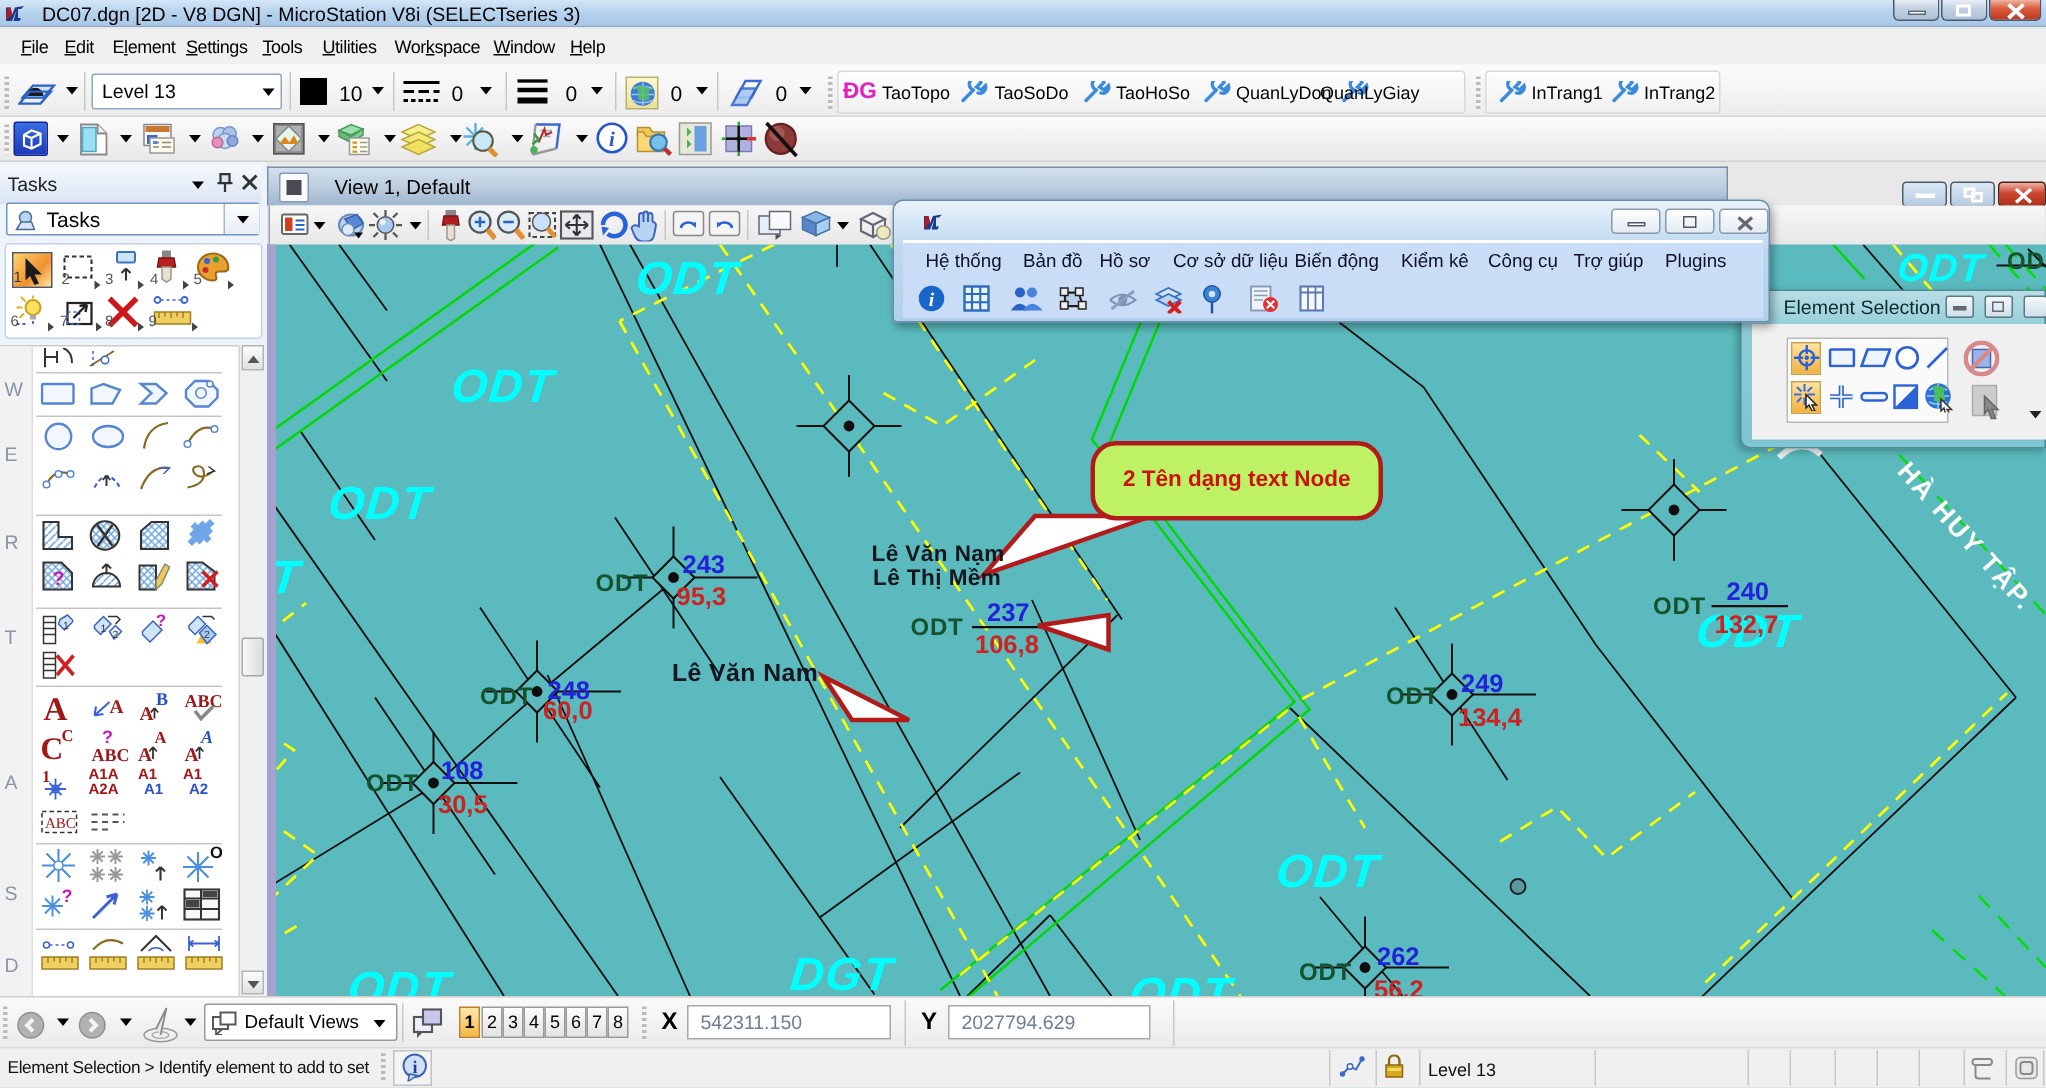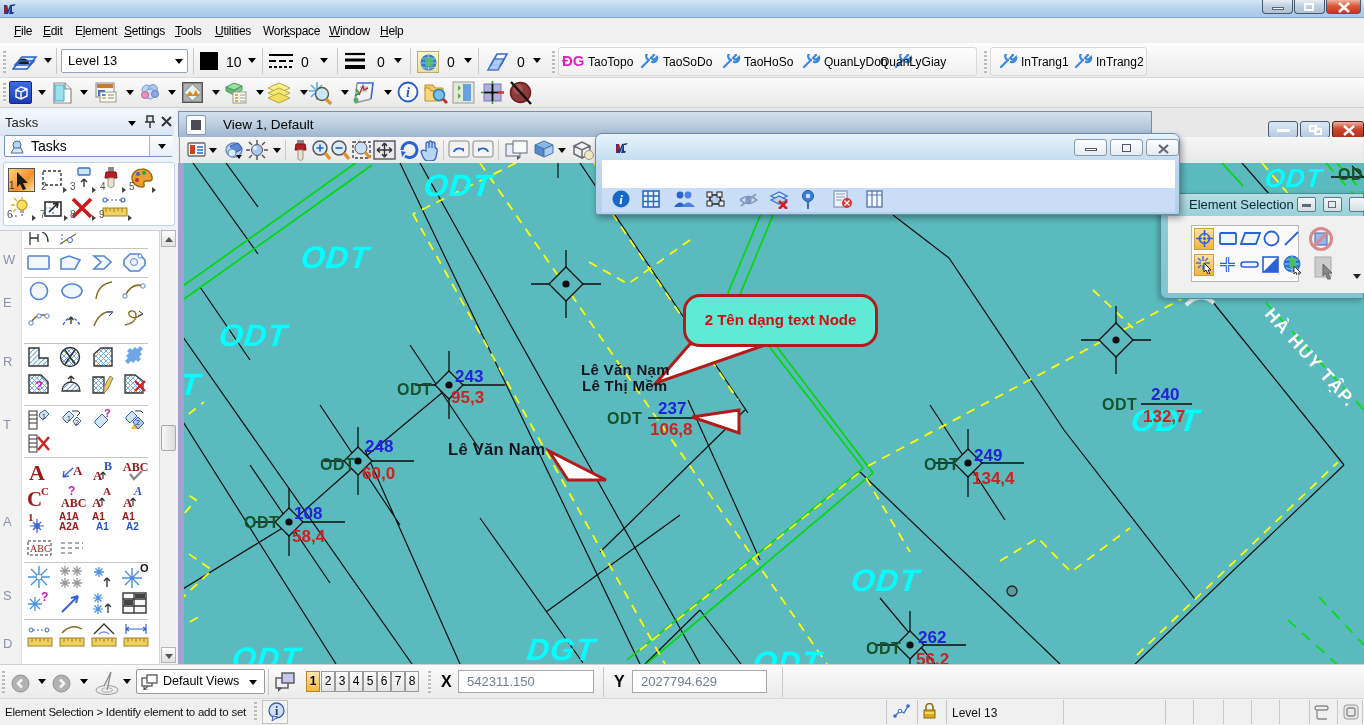--- a/index.html
+++ b/index.html
@@ -51,28 +51,29 @@
 .cell{position:absolute;top:1px;height:24px;border-left:1px solid #c9c9c9;}
 .numbtn{position:absolute;top:6px;width:14px;height:21px;background:linear-gradient(#fdfdfd,#e3e3e3);border:1px solid #9a9a9a;font-size:12px;text-align:center;line-height:19px;color:#000;}
 .field{position:absolute;top:5px;height:23px;background:#fff;border:1px solid #a8a8a8;font-size:13px;color:#707e96;line-height:21px;padding-left:8px;}
 
 .odt{position:absolute;color:#00ffff;font-size:31px;font-style:italic;font-weight:bold;letter-spacing:1px;transform:skewX(-6deg);}
 .godt{position:absolute;color:#14532d;font-size:16px;font-weight:bold;letter-spacing:.5px;}
 .bnum{position:absolute;color:#2222dd;font-size:17px;font-weight:bold;}
 .rnum{position:absolute;color:#cc2222;font-size:17px;font-weight:bold;}
 .bname{position:absolute;color:#16161f;font-size:15px;font-weight:bold;letter-spacing:.3px;}
 
-.callout{position:absolute;background:#5eead4;border:3.5px solid #b31b1b;border-radius:17px;color:#cc1111;font-size:15px;font-weight:bold;text-align:center;}
+.callout{position:absolute;background:#bef264;border:3.5px solid #b31b1b;border-radius:17px;color:#cc1111;font-size:15px;font-weight:bold;text-align:center;margin-left:44px;}
 </style></head>
 <body>
 <div class="abs" id="titlebar">
  <svg class="abs" style="left:3px;top:2px" width="14" height="14" viewBox="0 0 14 14">
       <path d="M1 12 L1 3 L4 3 L5 8 L7 3 L13 2 L11 4 L9 4 L9 10 L11 10 L10 12 L6 12 L8 5 L5 12 Z" fill="#1a3a8c"></path>
       <path d="M1 12 L2 3 L4 3 L5 7 Z" fill="#c01818"></path>
     </svg>
+ <div class="ttext">DC07.dgn [2D - V8 DGN] - MicroStation V8i (SELECTseries 3)</div>
  <div class="wbtn" id="b-min">
       <div class="abs" style="left:9px;top:7px;width:12px;height:3px;background:#fff;border:1px solid #56687e"></div>
     </div>
  <div class="wbtn" id="b-max">
       <div class="abs" style="left:9px;top:3px;width:10px;height:8px;border:2px solid #fff;background:transparent"></div>
     </div>
  <div class="wbtn" id="b-close">
       <svg class="abs" style="left:11px;top:2px" width="12" height="11" viewBox="0 0 12 11">
         <path d="M1 1 L11 10 M11 1 L1 10" stroke="#fff" stroke-width="2.6"></path>
       </svg>
@@ -823,29 +824,29 @@
   <div class="godt" style="left:136px;top:293px">ODT</div>
   <div class="godt" style="left:60px;top:351px">ODT</div>
   <div class="godt" style="left:423px;top:247px">ODT</div>
   <div class="godt" style="left:740px;top:293px">ODT</div>
   <div class="godt" style="left:682px;top:477px">ODT</div>
   <div class="godt" style="left:918px;top:233px">ODT</div>
   <div class="godt" style="left:1154px;top:3px">OD</div>
 
   <div class="bnum" style="left:271px;top:204px">243</div>
   <div class="bnum" style="left:474px;top:236px">237</div>
-  <div class="bnum" style="left:181px;top:274px">248</div>
+  <div class="bnum" style="left:181px;top:288px">248</div>
   <div class="bnum" style="left:110px;top:341px">108</div>
   <div class="bnum" style="left:967px;top:222px">240</div>
   <div class="bnum" style="left:790px;top:283px">249</div>
   <div class="bnum" style="left:734px;top:465px">262</div>
   <div class="rnum" style="left:267px;top:225px">95,3</div>
   <div class="rnum" style="left:466px;top:257px">106,8</div>
   <div class="rnum" style="left:178px;top:301px">60,0</div>
-  <div class="rnum" style="left:108px;top:364px">58,4</div>
+  <div class="rnum" style="left:108px;top:364px">30,5</div>
   <div class="rnum" style="left:959px;top:244px">132,7</div>
   <div class="rnum" style="left:788px;top:306px">134,4</div>
   <div class="rnum" style="left:732px;top:487px">56,2</div>
 
   <div class="bname" style="left:264px;top:277px;font-size:16.5px">Lê Văn Nam</div>
   <div class="bname" style="left:397px;top:198px">Lê Văn Nạm</div>
   <div class="bname" style="left:398px;top:214px">Lê Thị Mềm</div>
   <div class="abs" style="left:1092px;top:141px;color:#fff;font-size:17.5px;font-weight:bold;letter-spacing:1.5px;transform:rotate(48deg);transform-origin:0 0;white-space:nowrap">HÀ HUY TẬP.</div>
 
   <div class="callout" style="left:499px;top:131px;width:195px;height:53px;line-height:46px">2 Tên dạng text Node</div>
@@ -926,20 +927,31 @@
     </div>
  <div class="abs" style="left:514px;top:5px;width:33px;height:17px;background:linear-gradient(#fdfdfe,#e4ecf2);border:1px solid #8a9aa8;border-radius:3px">
       <div class="abs" style="left:11px;top:4px;width:9px;height:8px;border:1.5px solid #556"></div>
     </div>
  <div class="abs" style="left:550px;top:5px;width:33px;height:17px;background:linear-gradient(#fdfdfe,#e4ecf2);border:1px solid #8a9aa8;border-radius:3px">
       <svg class="abs" style="left:11px;top:4px" width="11" height="10">
         <path d="M1 1 L10 9 M10 1 L1 9" stroke="#667" stroke-width="2.2"></path>
       </svg>
     </div>
  <div class="abs" id="gcbody">
+  <div class="abs" id="gcmenu">
+   <span style="left:15px">Hệ thống</span>
+        <span style="left:80px">Bản đồ</span>
+        <span style="left:131px">Hồ sơ</span>
+        <span style="left:180px">Cơ sở dữ liệu</span>
+        <span style="left:261px">Biến động</span>
+        <span style="left:332px">Kiểm kê</span>
+        <span style="left:390px">Công cụ</span>
+        <span style="left:447px">Trợ giúp</span>
+        <span style="left:508px">Plugins</span>
+  </div>
   <div class="abs" id="gcicons" style="left:0;top:28px;width:573px;height:24px;background:#c9ddf6">
    <svg class="abs" style="left:10px;top:2px" width="18" height="18">
           <circle cx="9" cy="9" r="8.5" fill="#1766c8"></circle>
           <text x="9" y="14" font-family="Liberation Serif" font-weight="bold" font-style="italic" font-size="13" fill="#fff" text-anchor="middle">i</text>
         </svg>
    <svg class="abs" style="left:40px;top:2px" width="18" height="18">
           <rect x="1" y="1" width="16" height="16" fill="#eaf2fc" stroke="#2a6ac0" stroke-width="1.6"></rect>
           <path d="M1 6 H17 M6 1 V17 M11.5 1 V17 M1 11.5 H17" stroke="#2a6ac0" stroke-width="1.4"></path>
         </svg>
    <svg class="abs" style="left:71px;top:2px" width="23" height="19">

